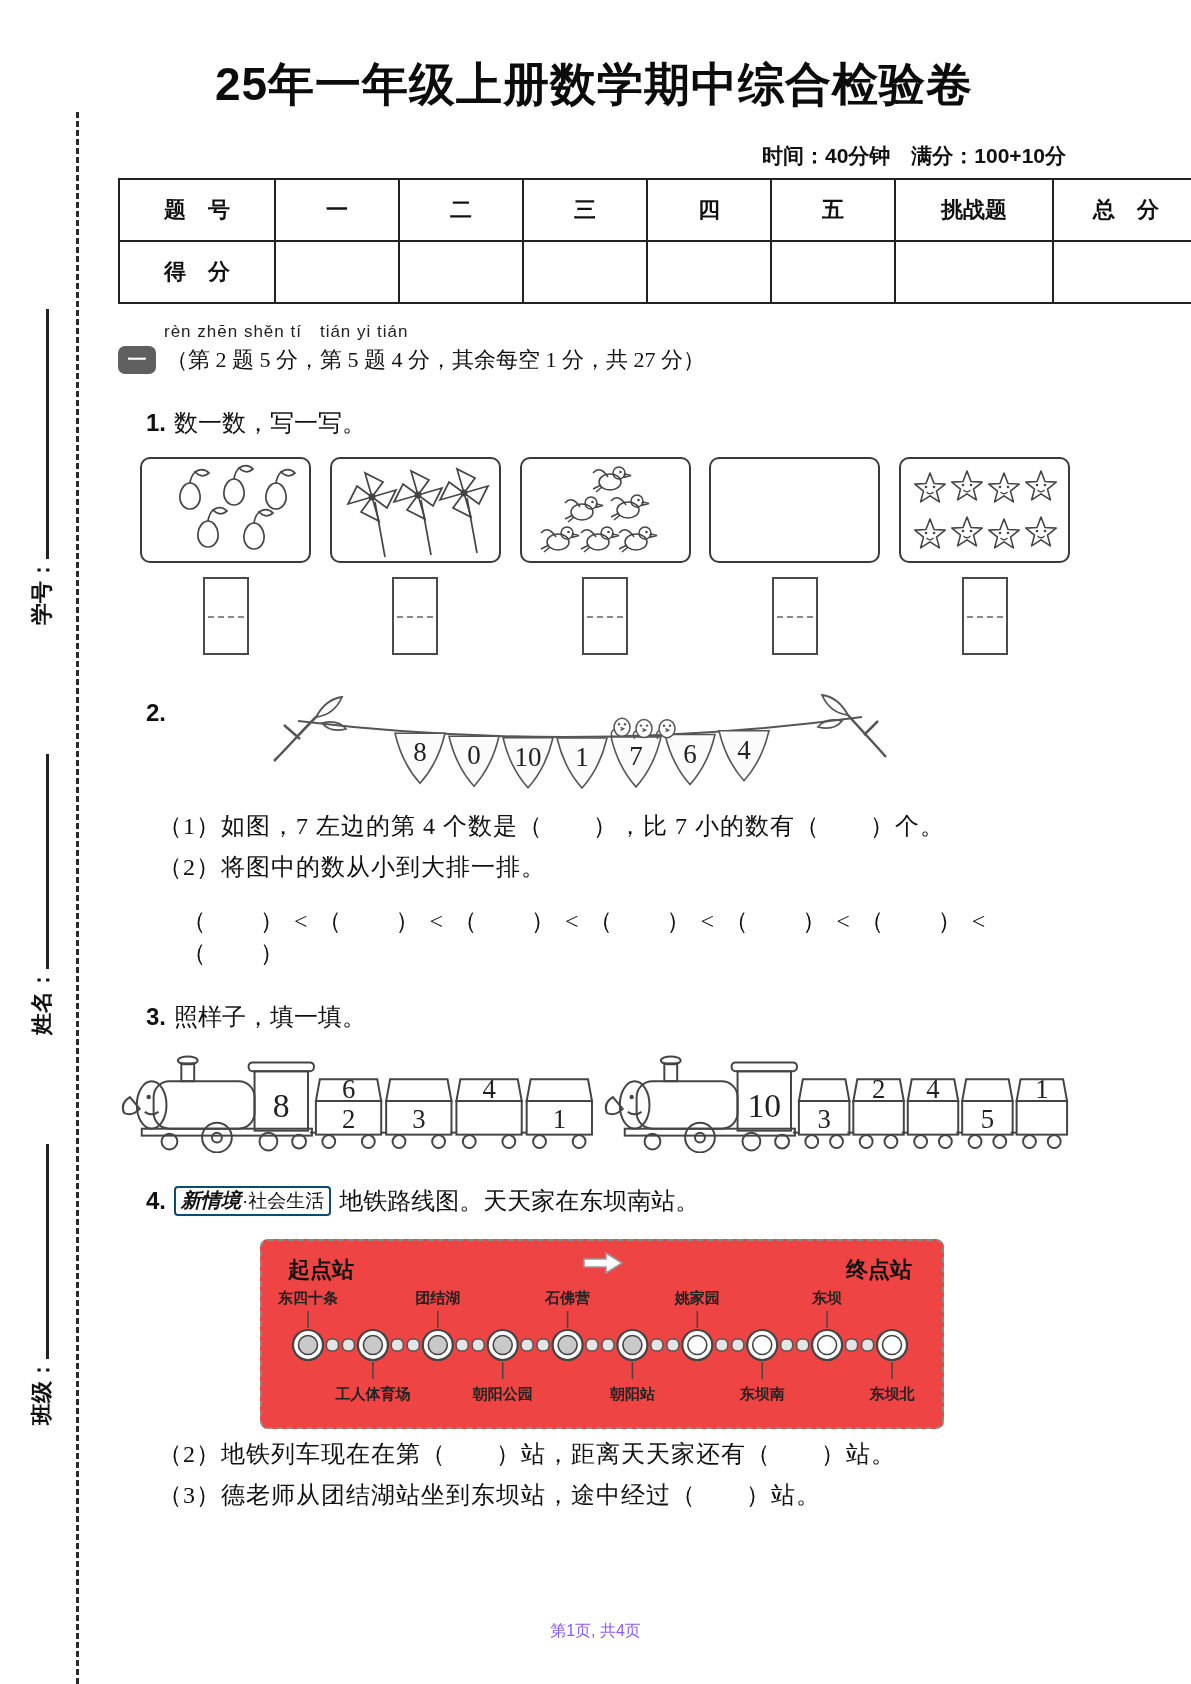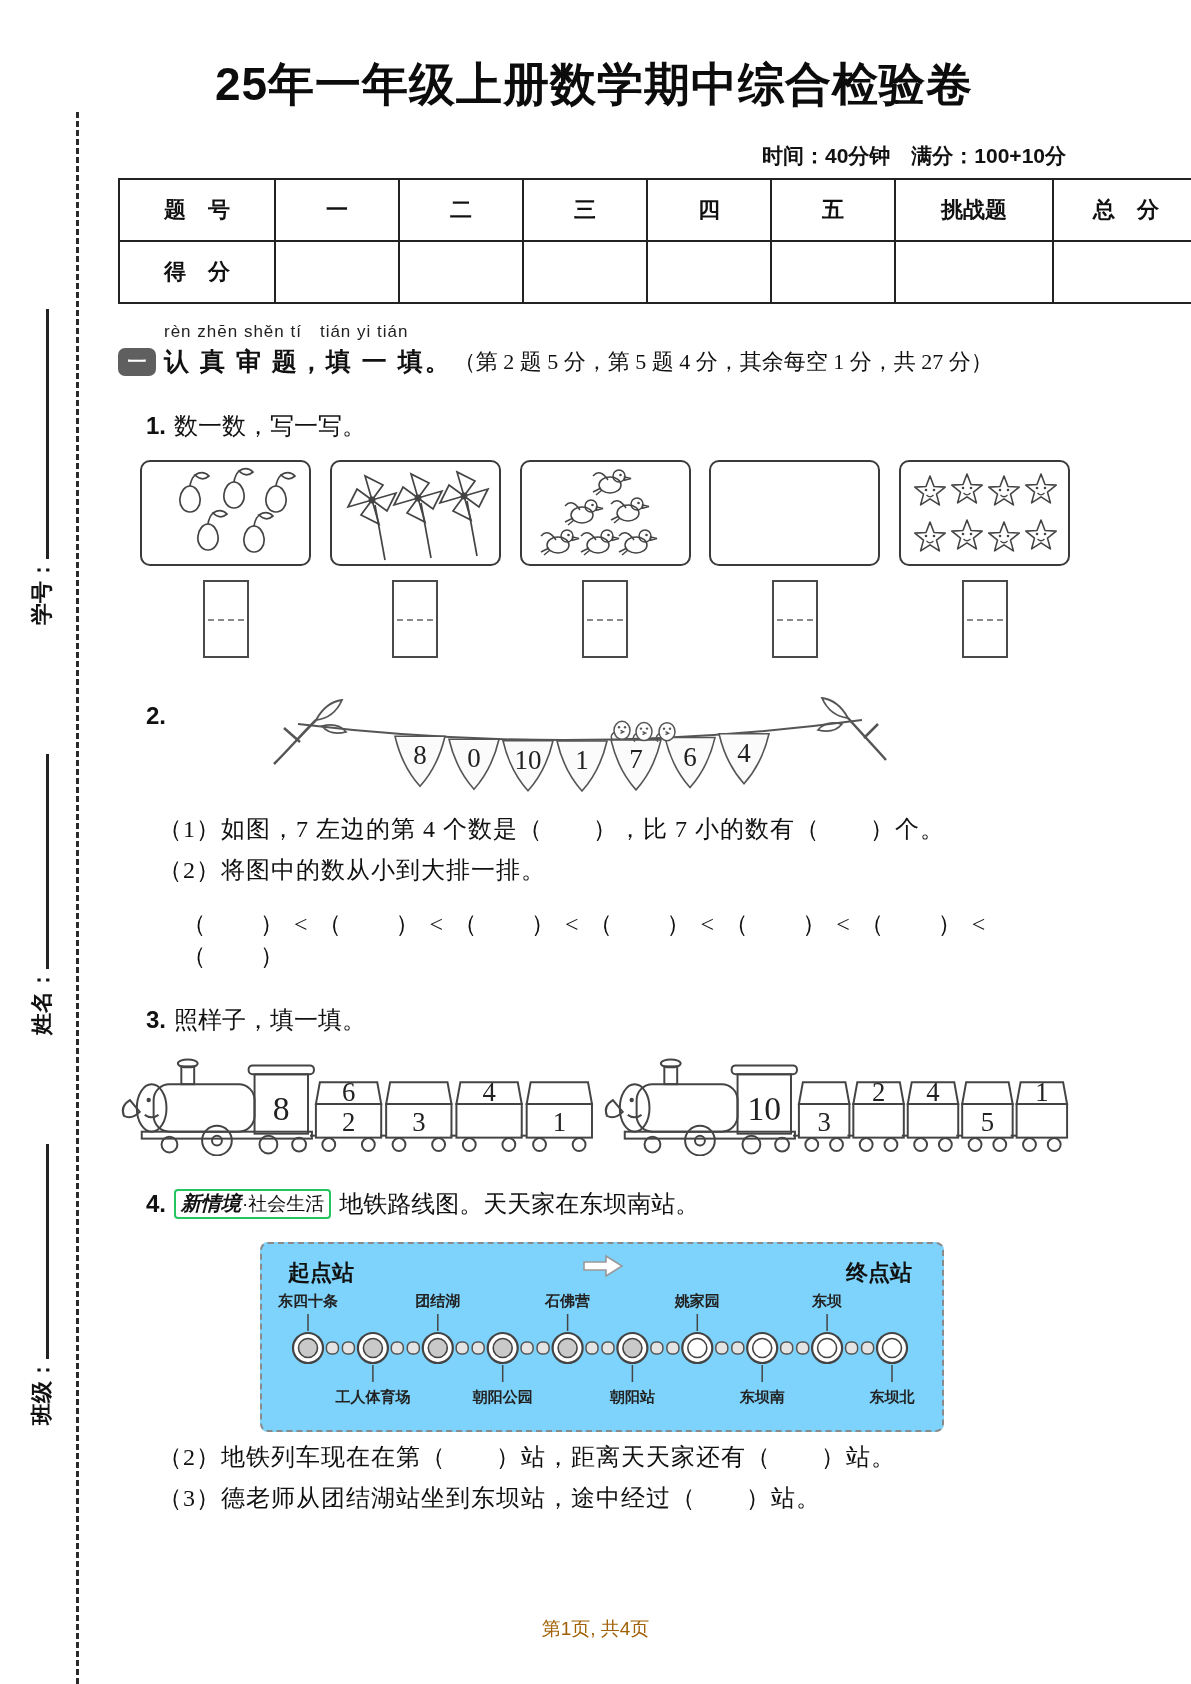--- a/index.html
+++ b/index.html
@@ -34,31 +34,31 @@
   .imgbox{width:167px;height:102px;border:2.5px solid #3a3a3a;border-radius:10px;background:#fff;}
   .ansbox{width:42px;height:74px;border:2.5px solid #4a4a4a;margin-top:14px;position:relative;background:#fff;}
   .ansbox::after{content:"";position:absolute;left:3px;right:3px;top:50%;border-top:2px dashed #8a8a8a;}
   
   .q2-row{margin:26px 0 0 28px;display:flex;align-items:flex-start;}
   .q2-row .qnum{margin-top:18px;}
   .q2-row svg{margin-left:96px;}
   
   .trains{margin:14px 0 0 0;display:flex;gap:6px;}
   
-  .badge-box{display:inline-block;border:2px solid #22c55e;border-radius:4px;padding:0 5px 1px 5px;
+  .badge-box{display:inline-block;border:2px solid #0c4a6e;border-radius:4px;padding:0 5px 1px 5px;
         font-size:19px;line-height:24px;margin-right:8px;white-space:nowrap;}
   .badge-strong{font-weight:900;font-style:italic;font-size:20px;margin-right:1px;}
-  .metro-box{margin:22px 0 0 142px;width:680px;border:2.5px dashed #8a8a8a;border-radius:8px;background:#7dd3fc;}
+  .metro-box{margin:22px 0 0 142px;width:680px;border:2.5px dashed #8a8a8a;border-radius:8px;background:#ef4444;}
   
   .pennant-num{font-family:"Liberation Serif",serif;font-size:27px;fill:#222;}
   .engine-num{font-family:"Liberation Serif",serif;font-size:34px;fill:#222;}
   .car-num{font-family:"Liberation Serif",serif;font-size:27px;fill:#222;}
   .station-name{font-family:"Liberation Serif",serif;font-size:15px;font-weight:bold;fill:#222;}
   .metro-end{font-family:"Liberation Serif",serif;font-size:22px;font-weight:bold;fill:#111;}
-  .footer{position:absolute;left:0;right:0;bottom:42px;text-align:center;font-size:19px;color:#a16207;}
+  .footer{position:absolute;left:0;right:0;bottom:42px;text-align:center;font-size:16px;color:#8b5cf6;}
 </style>
 </head>
 <body>
 
 <div class="page">
   <div class="side-dash"></div>
   <div id="side-labels">
       <div class="side-label" style="top: 625px;">学号：<span class="uline" style="width:250px"></span></div>
       <div class="side-label" style="top: 1035px;">姓名：<span class="uline" style="width:215px"></span></div>
       <div class="side-label" style="top: 1425px;">班级：<span class="uline" style="width:215px"></span></div>
@@ -89,21 +89,20 @@
             <td></td>
             <td></td>
             <td></td>
           </tr>
       </tbody>
     </table>
 
     <div class="pinyin">rèn zhēn shěn  tí　tián  yi  tián</div>
     <div class="section-head">
       <span class="sec-badge">一</span>
-      <span class="sec-title">认 真 审 题，填 一 填。</span>
       <span class="sec-note">（第 2 题 5 分，第 5 题 4 分，其余每空 1 分，共 27 分）</span>
     </div>
 
     <div class="qline">
       <b class="qnum">1.</b>
       <span class="qtext">数一数，写一写。</span>
     </div>
     <div class="q1-figures" id="q1-figures">
         <div class="q1col">
           <div class="imgbox"><svg width="167" height="102" viewBox="0 0 167 102">

